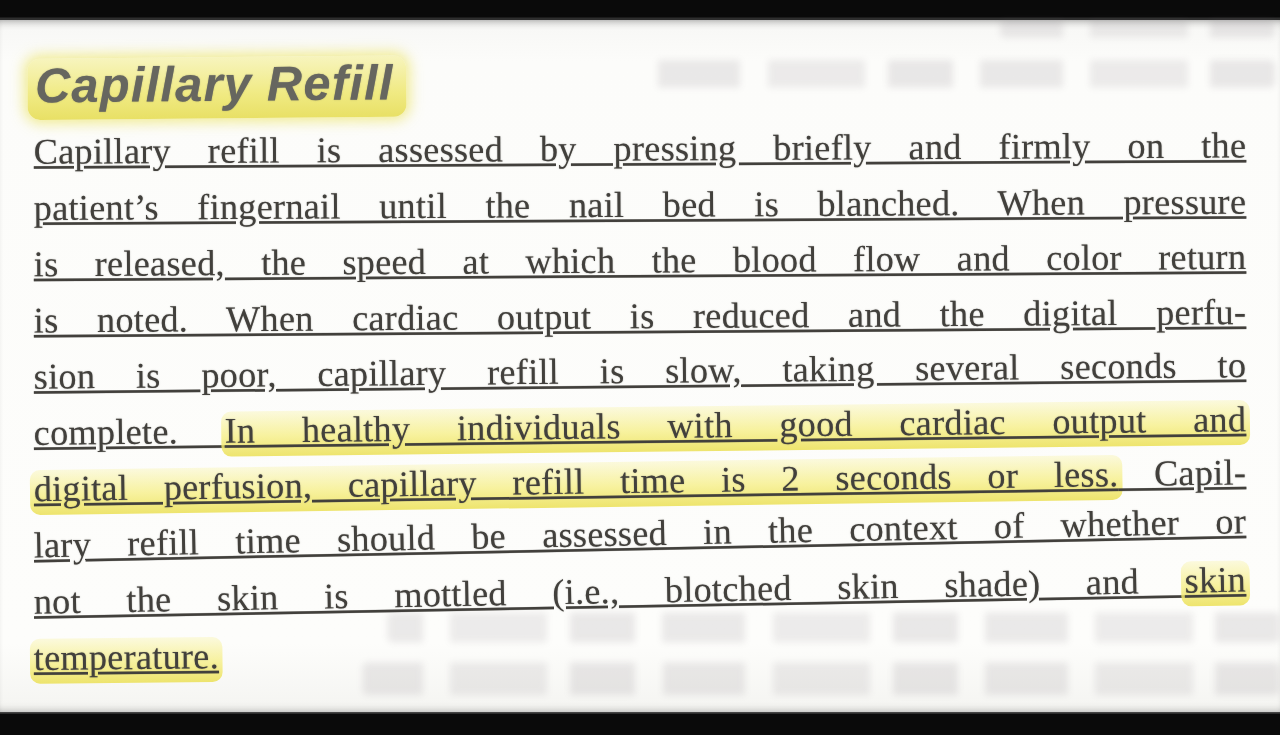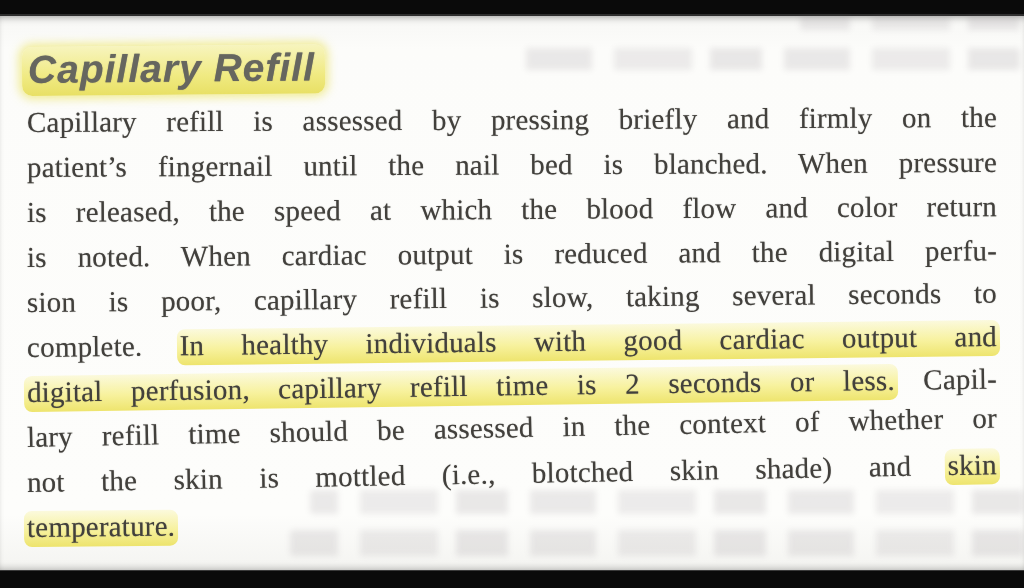--- a/index.html
+++ b/index.html
@@ -29,21 +29,21 @@
     font-weight:bold;font-style:italic;
     font-size:39px;letter-spacing:1px;color:#66665f;
     transform:rotate(-0.5deg);transform-origin:0 50%;
     text-shadow:0 0 1px rgba(90,90,84,.6);
   }
   .heading .mark{
     background:linear-gradient(180deg,rgba(243,238,140,.55) 0%,rgba(238,231,110,.85) 60%,rgba(230,221,85,.9) 100%);
     border-radius:10px;padding:1px 10px 5px 6px;
     box-shadow:0 0 10px 3px rgba(238,231,120,.8);
   }
-  .body{position:absolute;left:27px;right:27px;top:84px;color:#42403c;}
+  .body{position:absolute;left:27px;right:27px;top:84px;color:#42403c;text-decoration:underline;}
   .line{
     height:45px;line-height:45px;font-size:29px;
     text-align:justify;text-align-last:justify;
     white-space:nowrap;
     letter-spacing:.2px;
     text-shadow:0 0 1px rgba(66,64,60,.55);
     transform-origin:0 50%;
   }
   .line.short{text-align:left;text-align-last:left;}
   .line:nth-child(1){transform:rotate(-0.30deg);}

